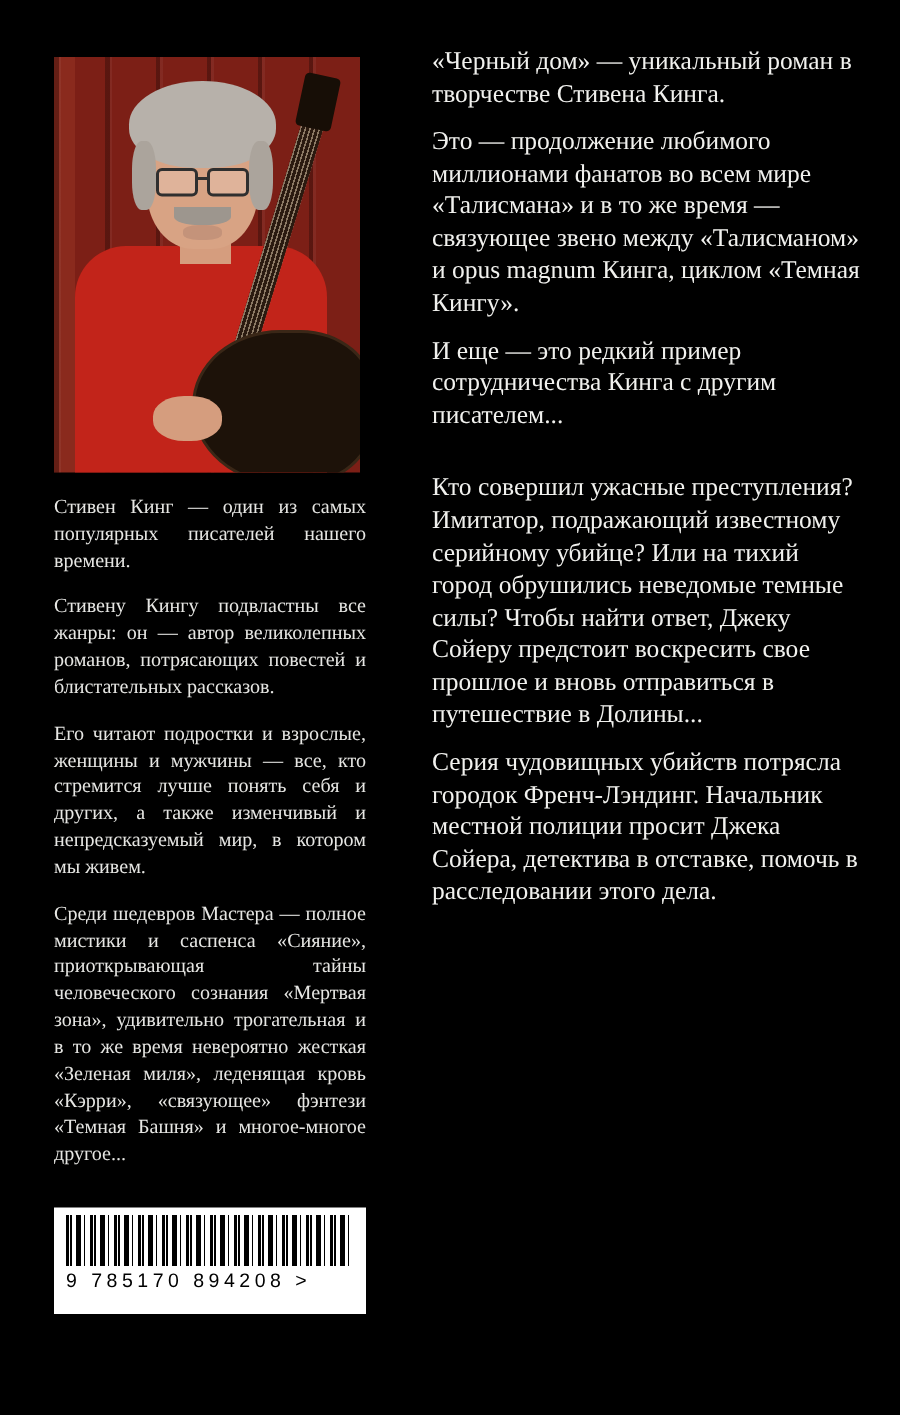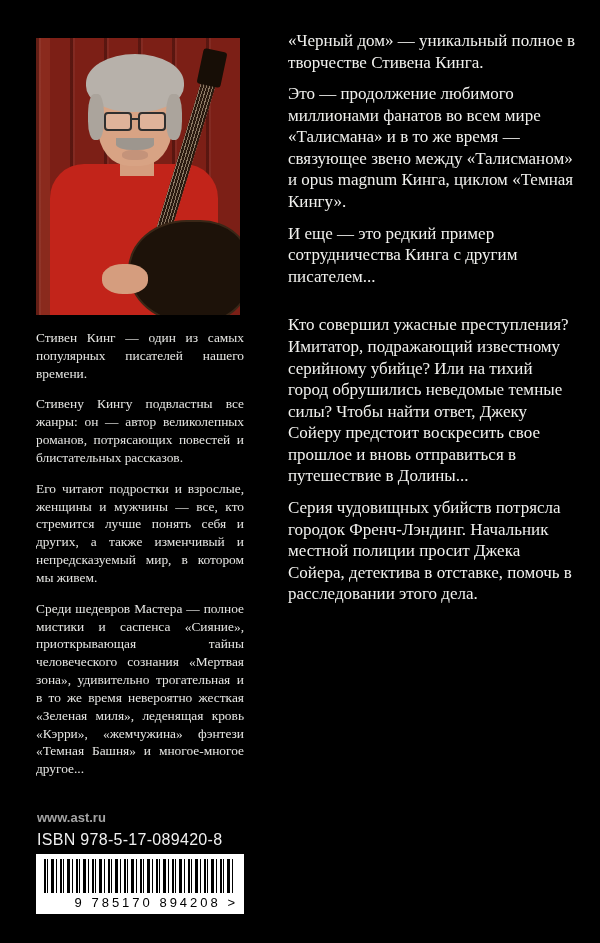--- a/index.html
+++ b/index.html
@@ -59,23 +59,22 @@
     position:absolute; left:37px; top:810px;
     font-family:"Liberation Sans", sans-serif; font-weight:bold;
     font-size:13px; color:#a3a3a3;
   }
   .isbn {
     position:absolute; left:37px; top:831px;
     font-family:"Liberation Sans", sans-serif;
     font-size:16px; color:#f0f0f0; letter-spacing:.3px;
   }
   .barcode {
-    position:absolute; left:36px; top:854px; width:208px; height:60px;
+    position:absolute; left:36px; top:805px; width:208px; height:71px;
     background:#ffffff;
-    text-align:right;
   }
   .bars {
     position:absolute; left:8px; top:5px; right:8px; height:34px;
     background:repeating-linear-gradient(90deg,
       #000 0 2px, #fff 2px 3px,
       #000 3px 4px, #fff 4px 7px,
       #000 7px 10px, #fff 10px 12px,
       #000 12px 13px, #fff 13px 16px);
   }
   .bar-digits {
@@ -102,35 +101,35 @@
     <div class="stache"></div>
     <div class="chin"></div>
     <div class="guitar-neck"></div>
     <div class="headstock"></div>
     <div class="guitar-body"></div>
     <div class="hand"></div>
   </div>
 
   <div class="right-col">
     <div>
-      <p>«Черный дом» — уникальный полное в творчестве Стивена Кинга.</p>
+      <p>«Черный дом» — уникальный роман в творчестве Стивена Кинга.</p>
       <p>Это — продолжение любимого миллионами фанатов во всем мире «Талисмана» и в то же время — связующее звено между «Талисманом» и opus magnum Кинга, циклом «Темная Кингу».</p>
       <p>И еще — это редкий пример сотрудничества Кинга с другим писателем...</p>
     </div>
     <div class="plot-block">
       <p>Кто совершил ужасные преступления? Имитатор, подражающий известному серийному убийце? Или на тихий город обрушились неведомые темные силы? Чтобы найти ответ, Джеку Сойеру предстоит воскресить свое прошлое и вновь отправиться в путешествие в Долины...</p>
       <p>Серия чудовищных убийств потрясла городок Френч-Лэндинг. Начальник местной полиции просит Джека Сойера, детектива в отставке, помочь в расследовании этого дела.</p>
     </div>
   </div>
 
   <div class="left-col">
     <p>Стивен Кинг — один из самых популярных писателей нашего времени.</p>
     <p>Стивену Кингу подвластны все жанры: он — автор великолепных романов, потрясающих повестей и блистательных рассказов.</p>
     <p>Его читают подростки и взрослые, женщины и мужчины — все, кто стремится лучше понять себя и других, а также изменчивый и непредсказуемый мир, в котором мы живем.</p>
-    <p>Среди шедевров Мастера — полное мистики и саспенса «Сияние», приоткрывающая тайны человеческого сознания «Мертвая зона», удивительно трогательная и в то же время невероятно жесткая «Зеленая миля», леденящая кровь «Кэрри», «жемчужина» фэнтези «Темная Башня» и многое-многое другое...</p>
+    <p>Среди шедевров Мастера — полное мистики и саспенса «Сияние», приоткрывающая тайны человеческого сознания «Мертвая зона», удивительно трогательная и в то же время невероятно жесткая «Зеленая миля», леденящая кровь «Кэрри», «связующее» фэнтези «Темная Башня» и многое-многое другое...</p>
   </div>
 
   <div class="website">www.ast.ru</div>
   <div class="isbn">ISBN 978-5-17-089420-8</div>
   <div class="barcode">
     <div class="bars"></div>
     <div class="bar-digits">9 785170 894208 &gt;</div>
   </div>
 
 </div>

